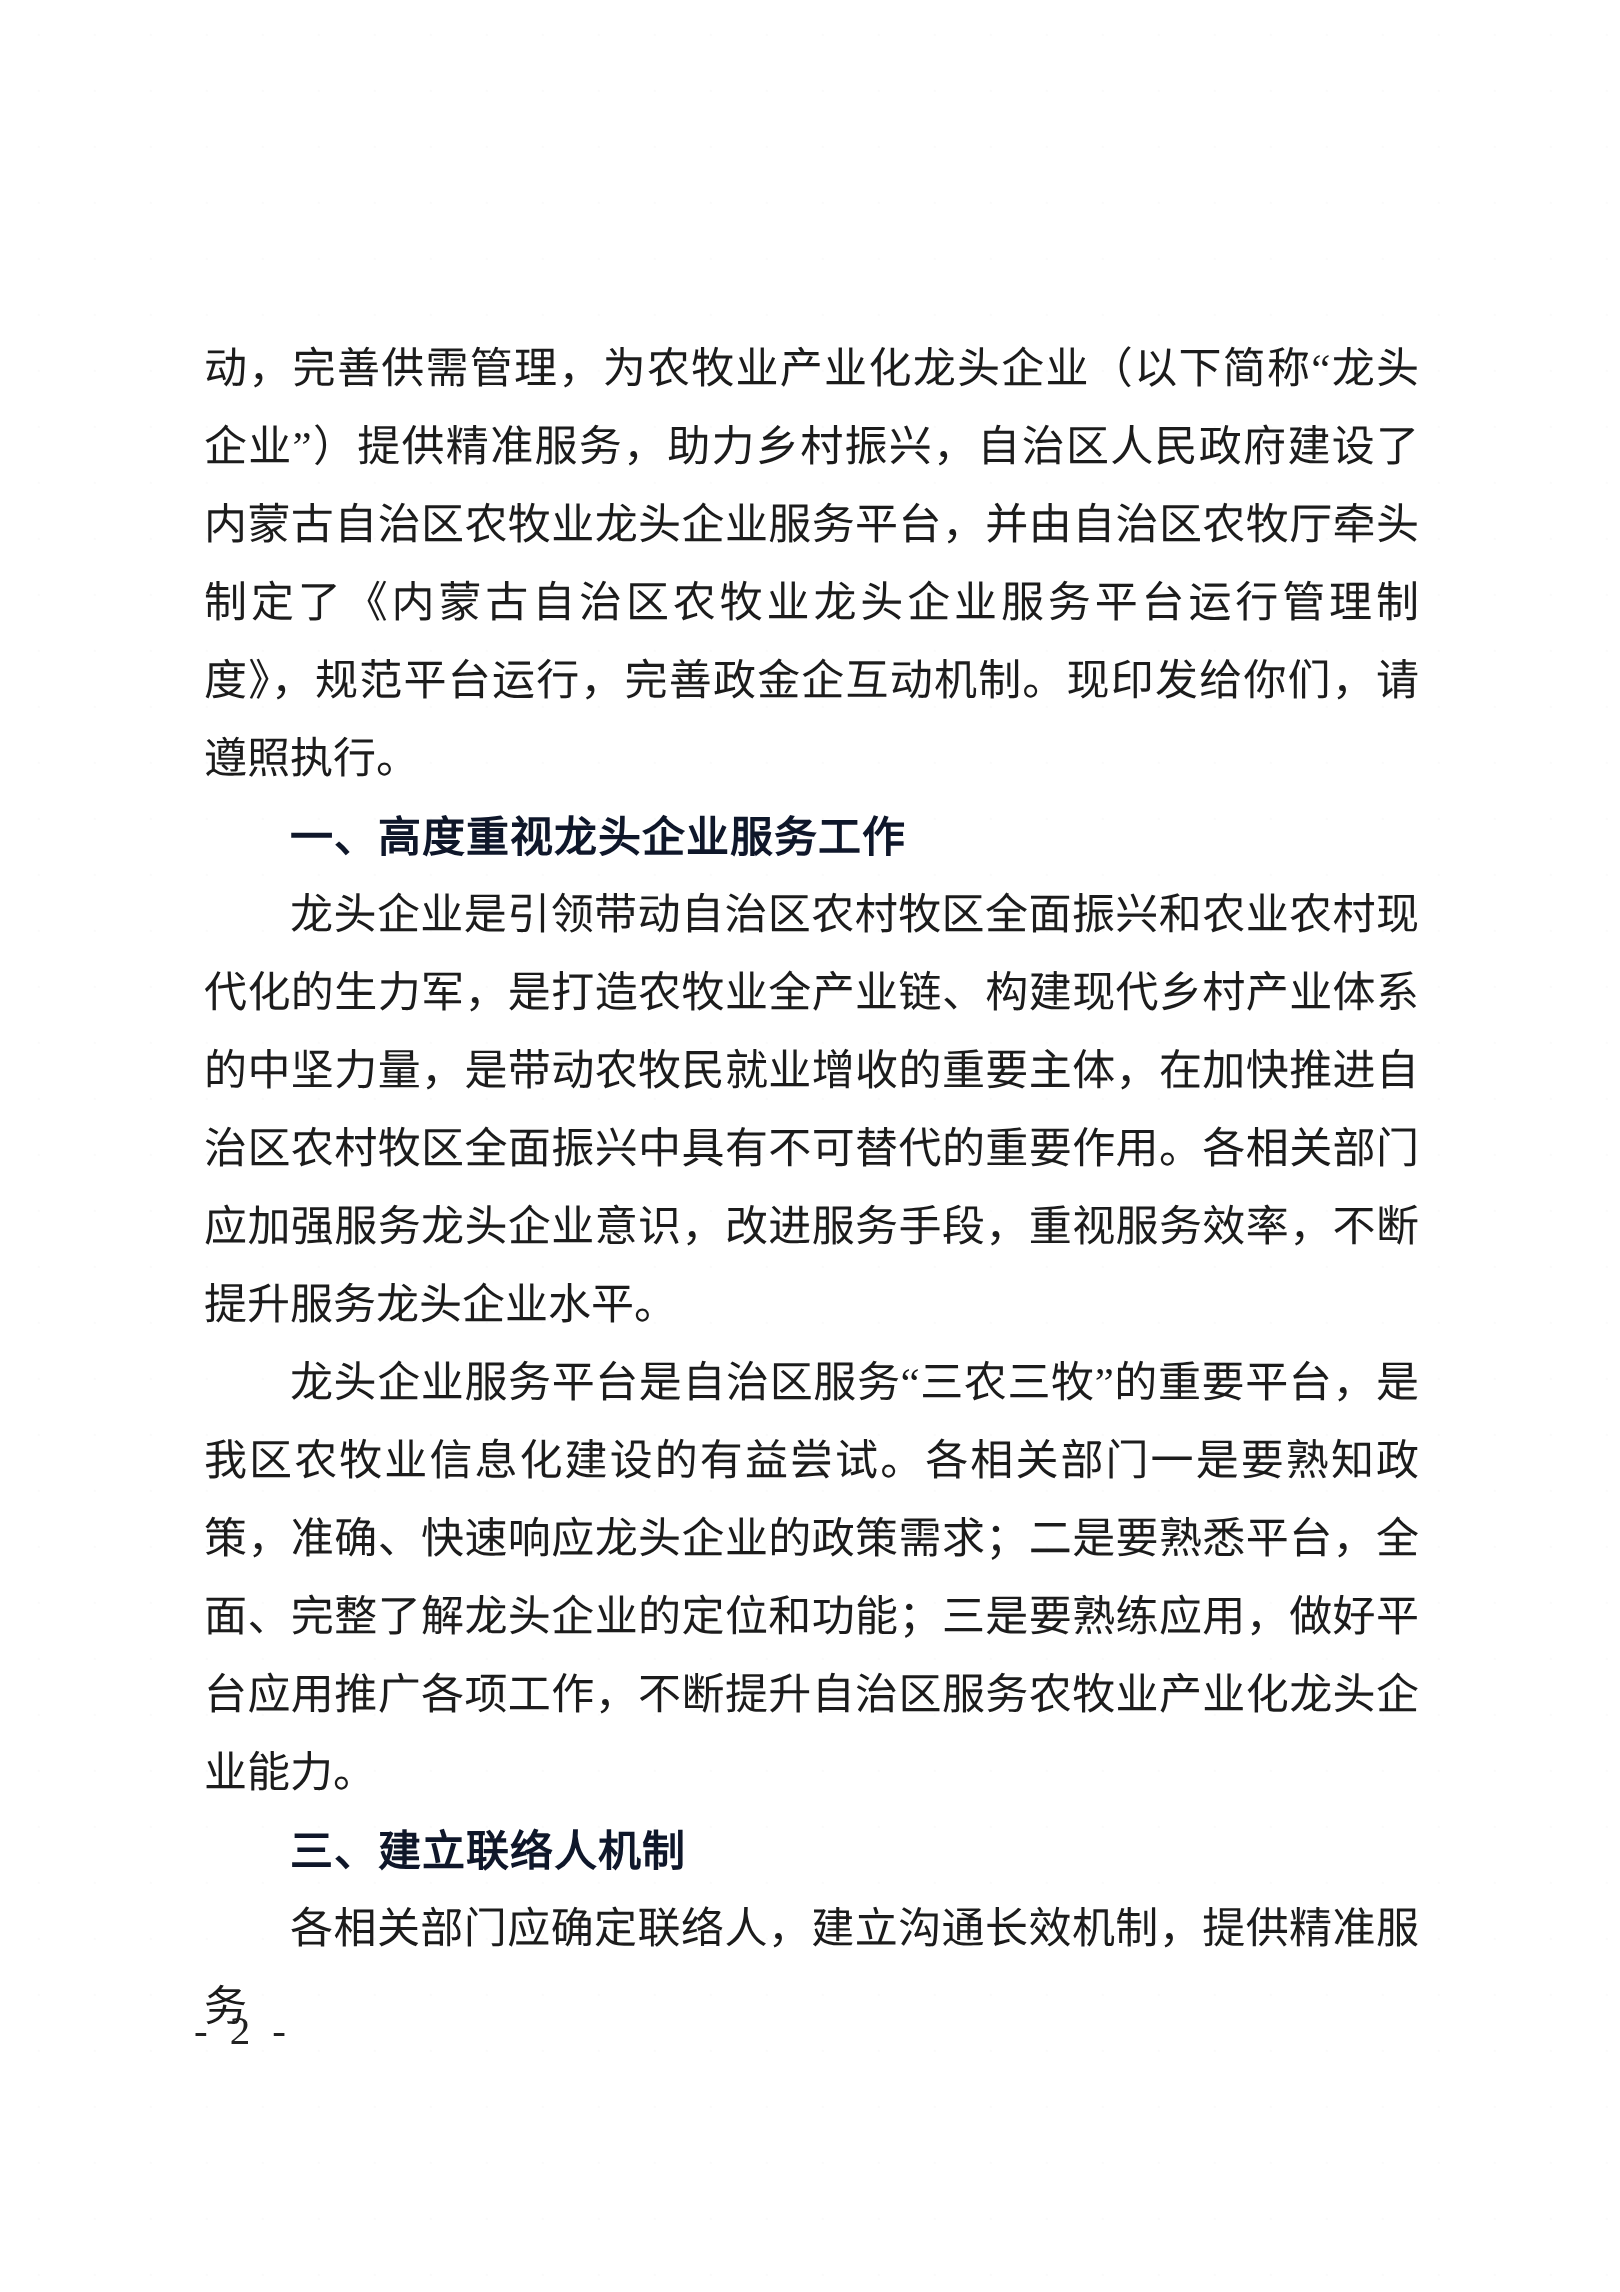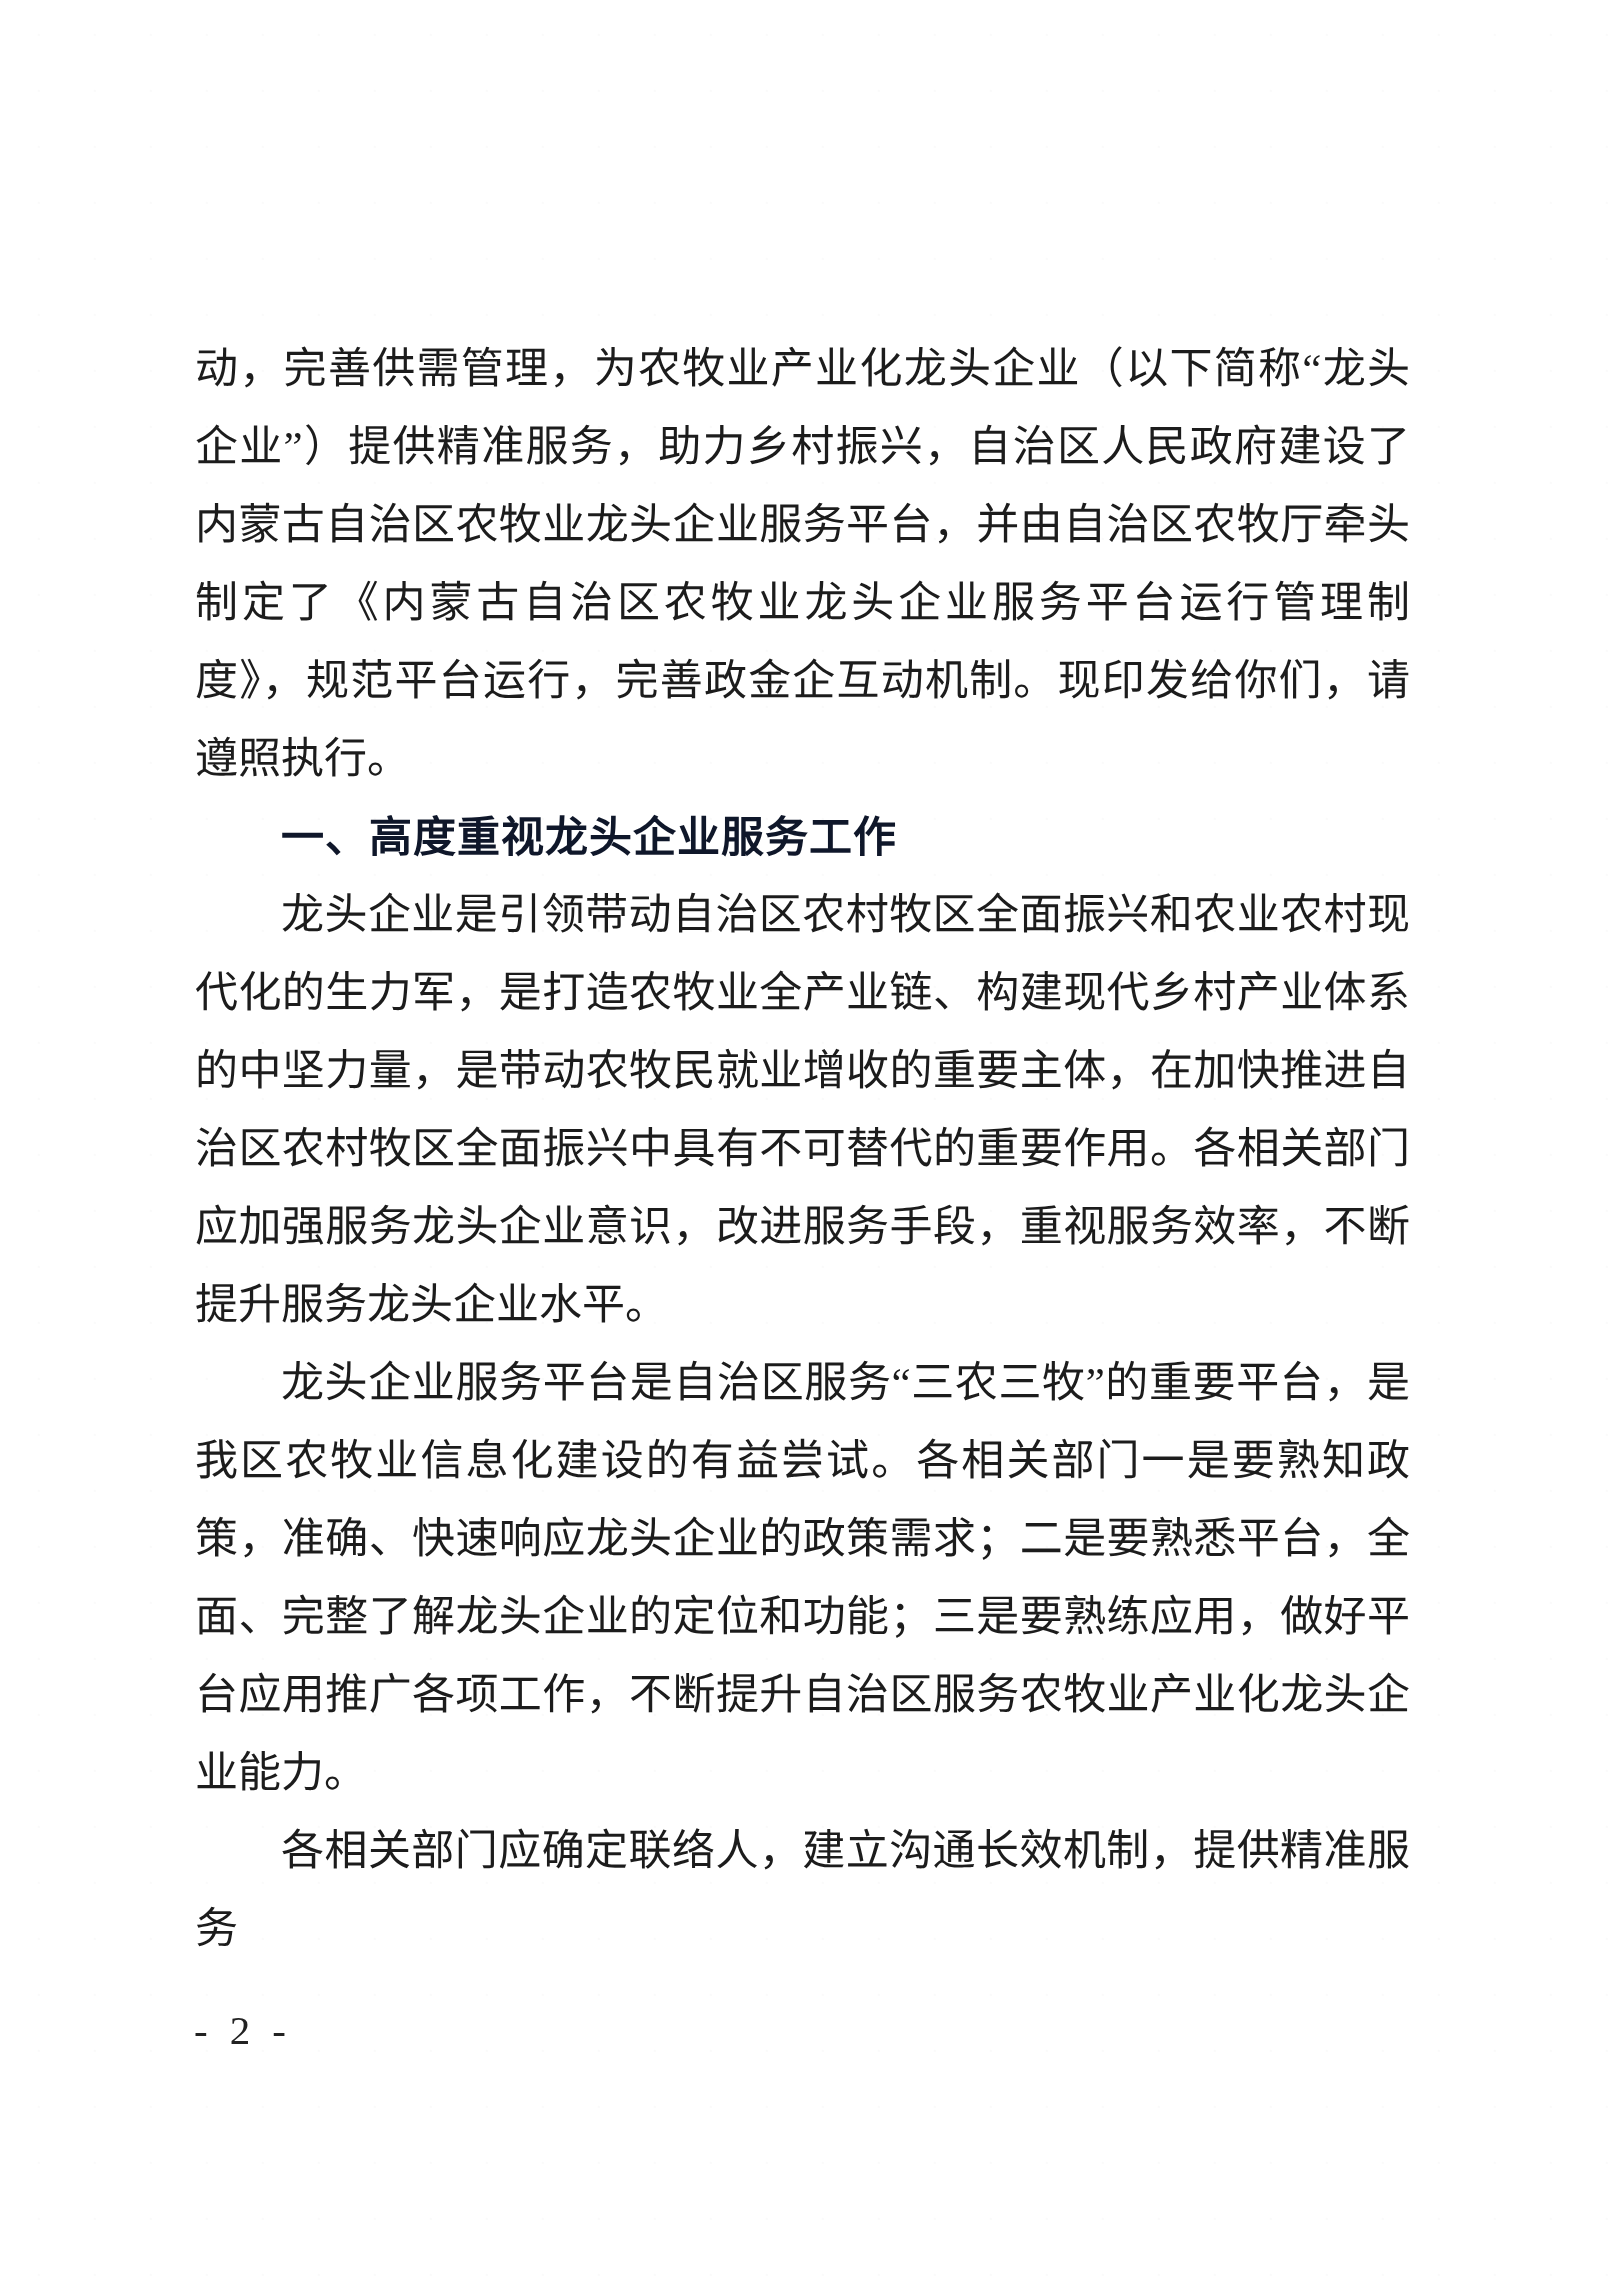--- a/index.html
+++ b/index.html
@@ -17,21 +17,21 @@
     background-image: radial-gradient(circle, rgba(120,120,120,0.035) 1.5px, rgba(0,0,0,0) 1.5px);
     background-size: 56px 56px;
     background-position: 10.8px 6.9px;
   }
   .page {
     position: absolute;
     inset: 0;
   }
   .content {
     position: absolute;
-    left: 195px;
+    left: 204px;
     top: 330px;
     width: 1215px;
     color: #1c1c1c;
   }
   .para {
     margin: 0;
     font-family: "Liberation Serif", serif;
     font-size: 43px;
     line-height: 78px;
     text-align: justify;
@@ -67,18 +67,19 @@
 </style>
 </head>
 <body>
 
 <div class="page">
   <div class="content">
     <p class="para">动，完善供需管理，为农牧业产业化龙头企业（以下简称“龙头企业”）提供精准服务，助力乡村振兴，自治区人民政府建设了内蒙古自治区农牧业龙头企业服务平台，并由自治区农牧厅牵头制定了《内蒙古自治区农牧业龙头企业服务平台运行管理制度》，规范平台运行，完善政金企互动机制。现印发给你们，请遵照执行。</p>
     <p class="heading">一、高度重视龙头企业服务工作</p>
     <p class="para indent">龙头企业是引领带动自治区农村牧区全面振兴和农业农村现代化的生力军，是打造农牧业全产业链、构建现代乡村产业体系的中坚力量，是带动农牧民就业增收的重要主体，在加快推进自治区农村牧区全面振兴中具有不可替代的重要作用。各相关部门应加强服务龙头企业意识，改进服务手段，重视服务效率，不断提升服务龙头企业水平。</p>
     <p class="para indent">龙头企业服务平台是自治区服务“三农三牧”的重要平台，是我区农牧业信息化建设的有益尝试。各相关部门一是要熟知政策，准确、快速响应龙头企业的政策需求；二是要熟悉平台，全面、完整了解龙头企业的定位和功能；三是要熟练应用，做好平台应用推广各项工作，不断提升自治区服务农牧业产业化龙头企业能力。</p>
+    <p class="heading">三、建立联络人机制</p>
     <p class="para indent">各相关部门应确定联络人，建立沟通长效机制，提供精准服务</p>
   </div>
 
   <div class="page-number">- 2 -</div>
 </div>
 
 
 </body></html>

